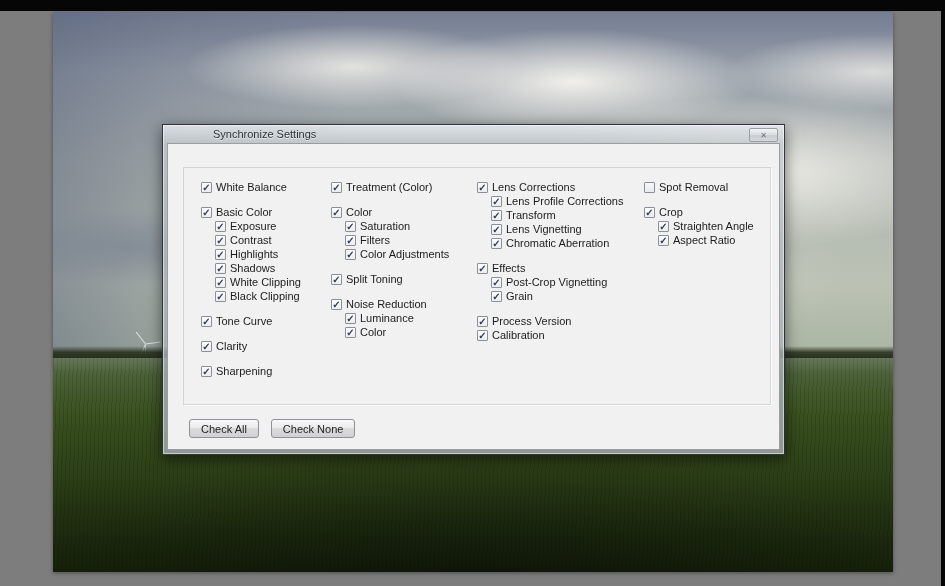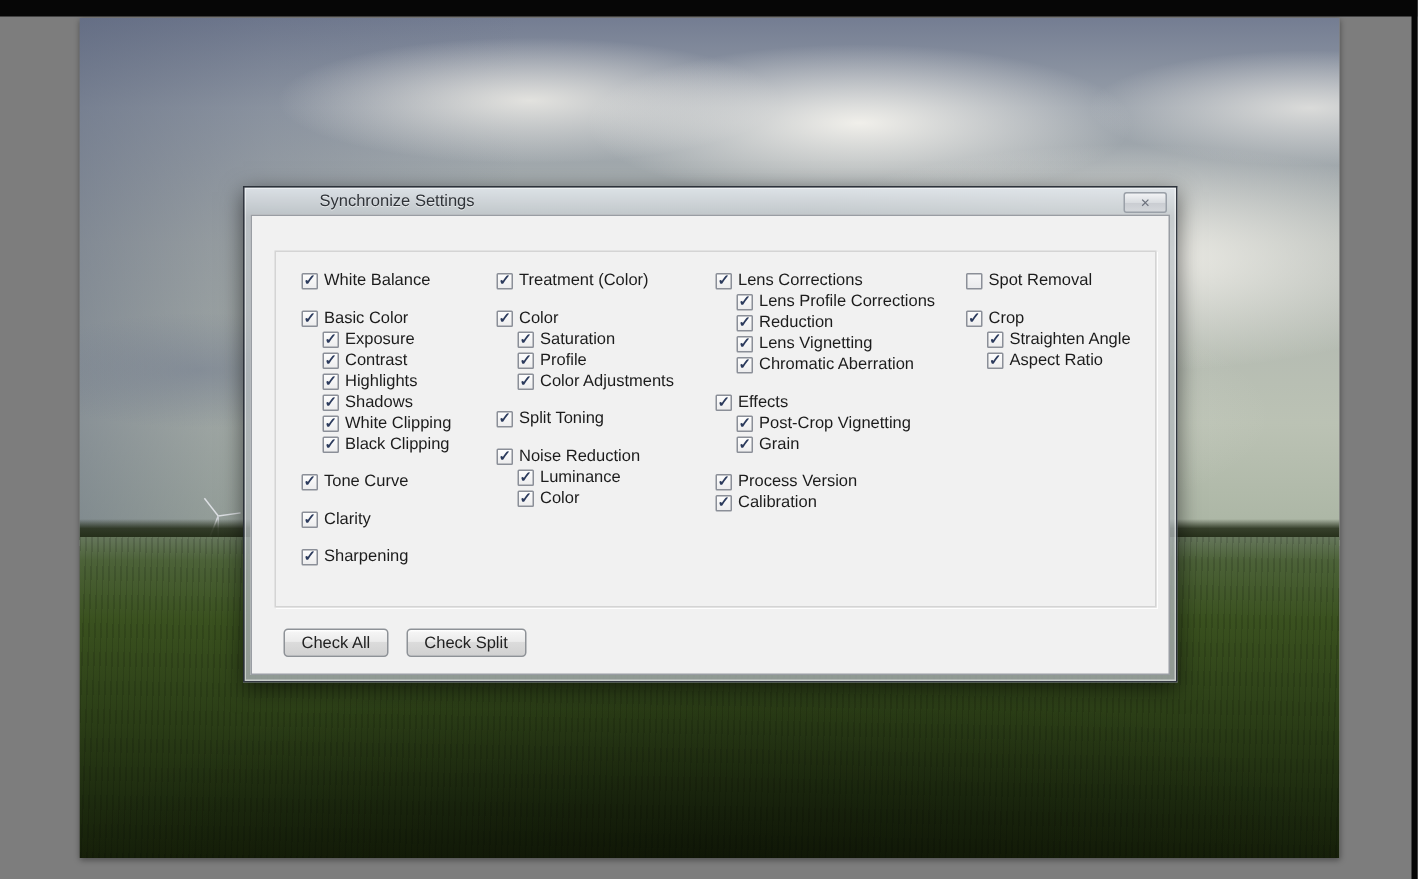--- a/index.html
+++ b/index.html
@@ -167,21 +167,21 @@
               <div class="cbrow">
                 <span class="cb">✓</span>
                 <span class="cbl">Color</span>
               </div>
               <div class="cbrow ind">
                 <span class="cb">✓</span>
                 <span class="cbl">Saturation</span>
               </div>
               <div class="cbrow ind">
                 <span class="cb">✓</span>
-                <span class="cbl">Profile</span>
+                <span class="cbl">Filters</span>
               </div>
               <div class="cbrow ind">
                 <span class="cb">✓</span>
                 <span class="cbl">Color Adjustments</span>
               </div>
             </div>
             <div class="group">
               <div class="cbrow">
                 <span class="cb">✓</span>
                 <span class="cbl">Split Toning</span>
@@ -207,21 +207,21 @@
               <div class="cbrow">
                 <span class="cb">✓</span>
                 <span class="cbl">Lens Corrections</span>
               </div>
               <div class="cbrow ind">
                 <span class="cb">✓</span>
                 <span class="cbl">Lens Profile Corrections</span>
               </div>
               <div class="cbrow ind">
                 <span class="cb">✓</span>
-                <span class="cbl">Reduction</span>
+                <span class="cbl">Transform</span>
               </div>
               <div class="cbrow ind">
                 <span class="cb">✓</span>
                 <span class="cbl">Lens Vignetting</span>
               </div>
               <div class="cbrow ind">
                 <span class="cb">✓</span>
                 <span class="cbl">Chromatic Aberration</span>
               </div>
             </div>
@@ -269,18 +269,18 @@
               <div class="cbrow ind">
                 <span class="cb">✓</span>
                 <span class="cbl">Aspect Ratio</span>
               </div>
             </div>
           </div>
       </div>
       <div class="footer">
         <div class="btngroup">
           <button class="btn">Check All</button>
-          <button class="btn">Check Split</button>
+          <button class="btn">Check None</button>
         </div>
       </div>
     </div>
   </div>
 </div>
 
 </body></html>

